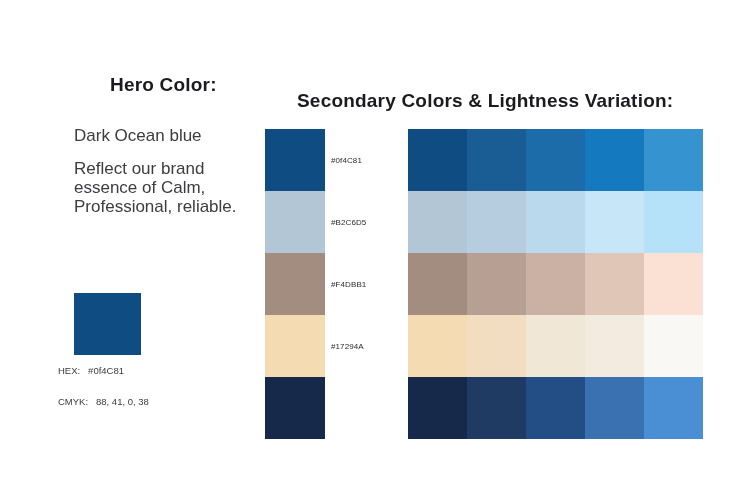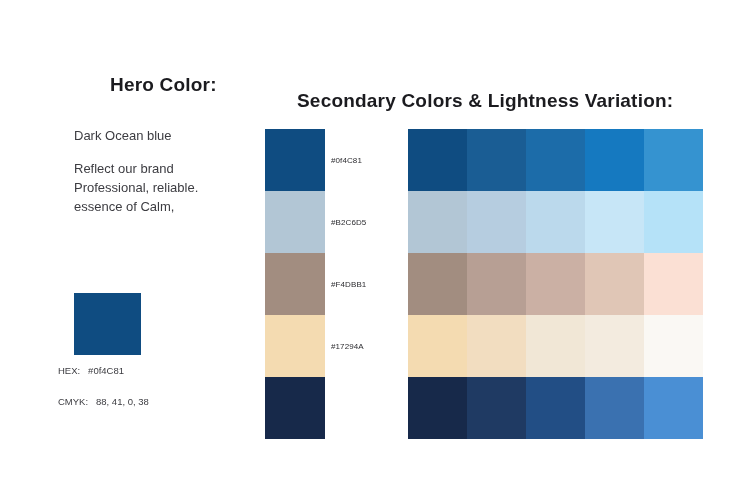--- a/index.html
+++ b/index.html
@@ -38,21 +38,21 @@
   }
 
   
   #hero-panel {
     position: absolute;
     left: 74px;
     top: 126px;
     width: 175px;
   }
   .hero-line {
-    font-size: 13px;
+    font-size: 17px;
     line-height: 19px;
     color: #3c3c41;
   }
   #hero-name-block {
     margin: 0;
   }
   #hero-essence-block {
     margin-top: 14px;
   }
 
@@ -131,22 +131,22 @@
 <div class="heading" id="hero-heading">Hero Color:</div>
 
 <div class="heading" id="secondary-heading">Secondary Colors &amp; Lightness Variation:</div>
 
 <div id="hero-panel">
   <div id="hero-name-block">
     <div class="hero-line">Dark Ocean blue</div>
   </div>
   <div id="hero-essence-block">
     <div class="hero-line">Reflect our brand</div>
+    <div class="hero-line">essence of Calm,</div>
     <div class="hero-line">Professional, reliable.</div>
-    <div class="hero-line">essence of Calm,</div>
   </div>
 </div>
 
 <div id="hero-swatch" style="background: rgb(15, 76, 129);"></div>
 
 <div id="hero-specs">
   <div class="spec-row">
     <span class="spec-key">HEX:</span>
     &nbsp;
     <span class="spec-val">#0f4C81</span>

